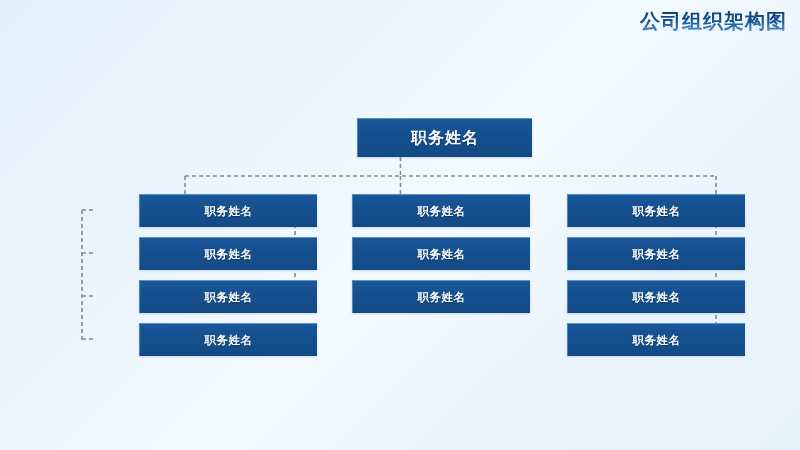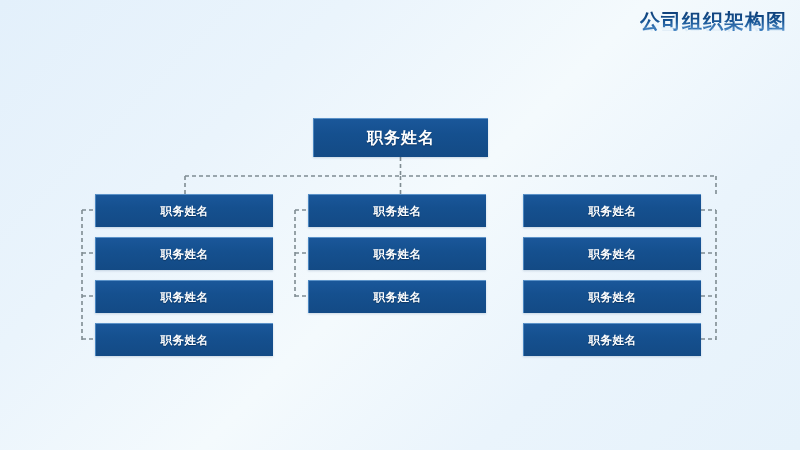--- a/index.html
+++ b/index.html
@@ -84,20 +84,21 @@
     background: linear-gradient(to bottom, #1a579a 0%, #15508f 40%, #134a85 100%);
     border-top: 1px solid #5b92c8;
     border-left: 1px solid #4a86c0;
     color: #ffffff;
     display: flex;
     align-items: center;
     justify-content: center;
     font-weight: bold;
     text-shadow: 0 1px 1px rgba(0,0,0,.30);
     box-shadow: 0 1px 2px rgba(20,60,110,.18);
+    margin-left: 44px;
   }
   .node-root {
     left: 313px;
     top: 118px;
     width: 175px;
     height: 39px;
     font-size: 16px;
     letter-spacing: 1px;
   }
   .node-sub {

